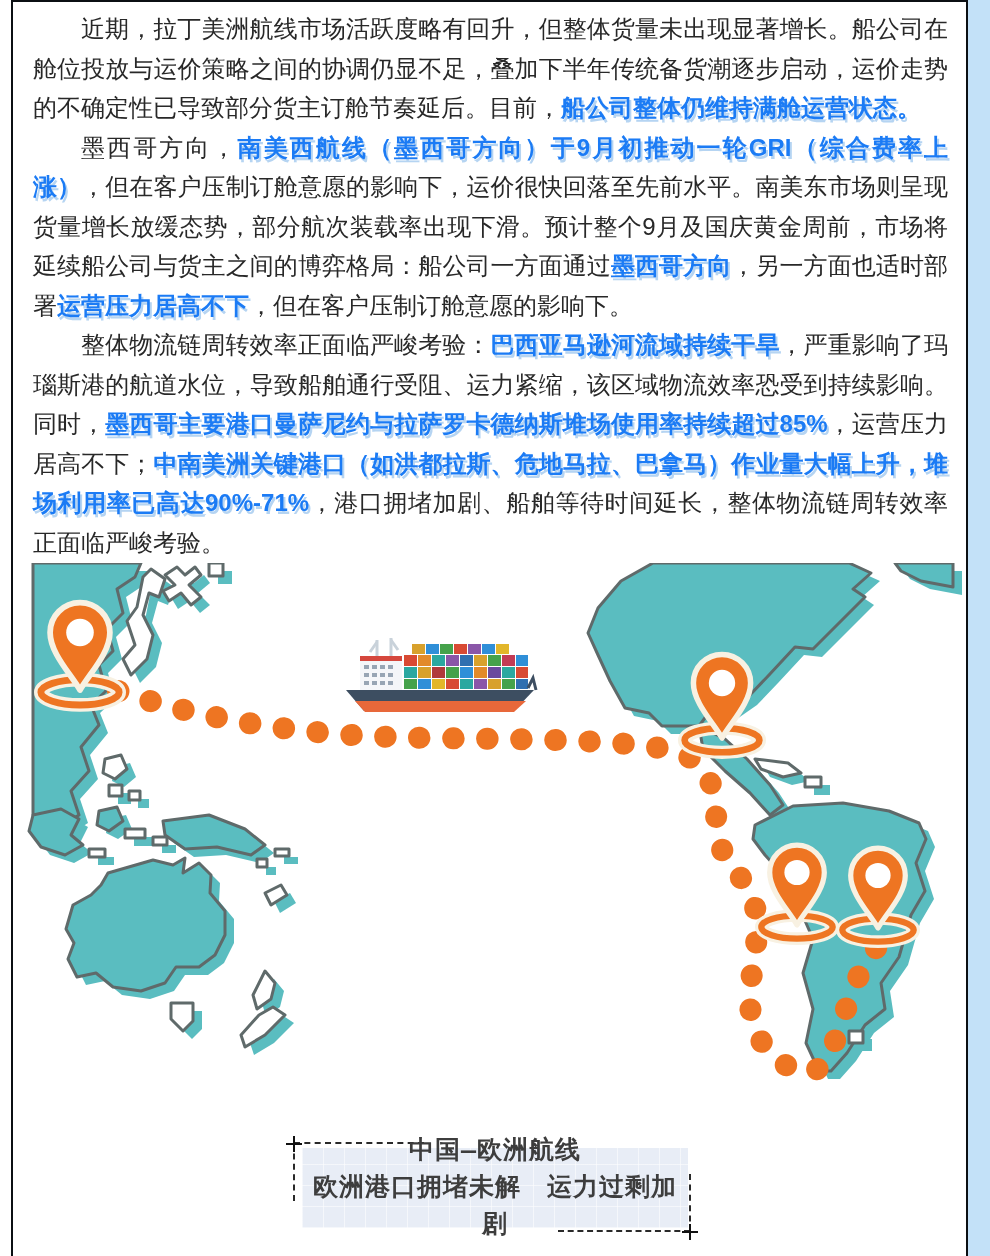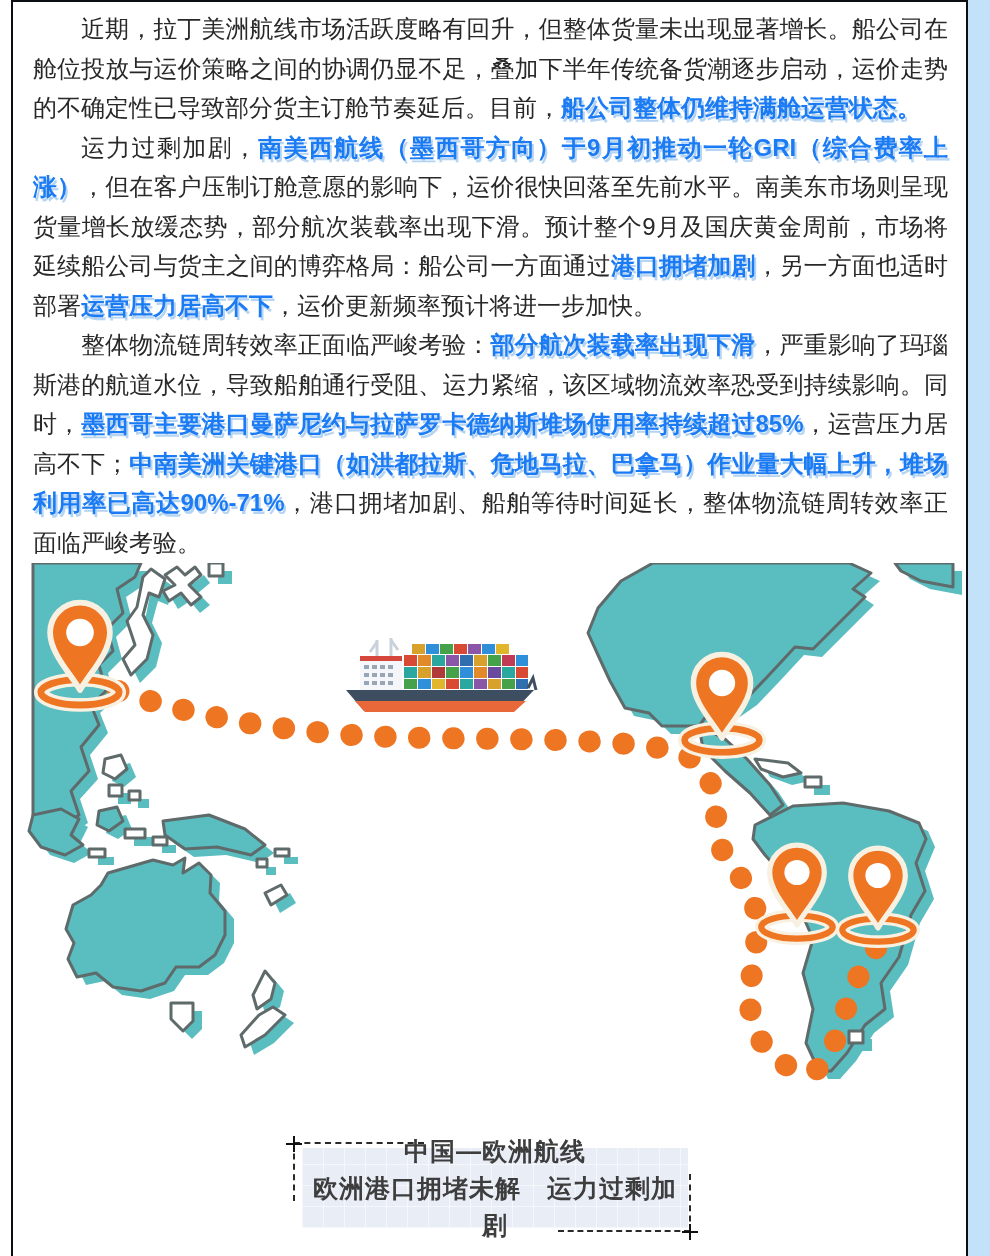--- a/index.html
+++ b/index.html
@@ -32,42 +32,42 @@
   .pin-base-w{fill:none;stroke:#f8f1e2;stroke-width:12}
   .pin-base{fill:none;stroke:#ee7522;stroke-width:6}
   
   .footer-card{
     position:absolute;left:289px;top:1146px;width:386px;height:80px;
     background-color:#e8edf6;
     background-image:
       repeating-linear-gradient(0deg,rgba(255,255,255,.55) 0 1px,transparent 1px 21px),
       repeating-linear-gradient(90deg,rgba(255,255,255,.55) 0 1px,transparent 1px 21px);
     display:flex;flex-direction:column;justify-content:center;text-align:center;
-    font-weight:bold;color:#3d3d3d;
+    font-weight:bold;color:#3d3d3d;font-family:Liberation Mono, monospace;
   }
   .fc-line{font-size:25px;line-height:37px;letter-spacing:1px}
   
   .tm-h{position:absolute;border-top:2px dashed #2a2a2a;height:0}
   .tm-v{position:absolute;border-left:2px dashed #2a2a2a;width:0}
   .tm-cross{position:absolute;width:16px;height:16px}
   .tm-cross::before,.tm-cross::after{content:"";position:absolute;background:#111}
   .tm-cross::before{left:7px;top:0;width:2px;height:16px}
   .tm-cross::after{left:0;top:7px;width:16px;height:2px}
 </style>
 </head>
 <body>
 
 <div class="right-strip"></div>
 
 <div class="page">
 
   <div class="article">
       <p><span>近期，拉丁美洲航线市场活跃度略有回升，但整体货量未出现显著增长。船公司在舱位投放与运价策略之间的协调仍显不足，叠加下半年传统备货潮逐步启动，运价走势的不确定性已导致部分货主订舱节奏延后。目前，</span><span class="hl">船公司整体仍维持满舱运营状态。</span></p>
-      <p><span>运力过剩加剧，</span><span class="hl">南美西航线（墨西哥方向）于9月初推动一轮GRI（综合费率上涨）</span><span>，但在客户压制订舱意愿的影响下，运价很快回落至先前水平。南美东市场则呈现货量增长放缓态势，部分航次装载率出现下滑。预计整个9月及国庆黄金周前，市场将延续船公司与货主之间的博弈格局：船公司一方面通过</span><span class="hl">港口拥堵加剧</span><span>，另一方面也适时部署</span><span class="hl">运营压力居高不下</span><span>，运价更新频率预计将进一步加快。</span></p>
-      <p><span>整体物流链周转效率正面临严峻考验：</span><span class="hl">部分航次装载率出现下滑</span><span>，严重影响了玛瑙斯港的航道水位，导致船舶通行受阻、运力紧缩，该区域物流效率恐受到持续影响。同时，</span><span class="hl">墨西哥主要港口曼萨尼约与拉萨罗卡德纳斯堆场使用率持续超过85%</span><span>，运营压力居高不下；</span><span class="hl">中南美洲关键港口（如洪都拉斯、危地马拉、巴拿马）作业量大幅上升，堆场利用率已高达90%-71%</span><span>，港口拥堵加剧、船舶等待时间延长，整体物流链周转效率正面临严峻考验。</span></p>
+      <p><span>墨西哥方向，</span><span class="hl">南美西航线（墨西哥方向）于9月初推动一轮GRI（综合费率上涨）</span><span>，但在客户压制订舱意愿的影响下，运价很快回落至先前水平。南美东市场则呈现货量增长放缓态势，部分航次装载率出现下滑。预计整个9月及国庆黄金周前，市场将延续船公司与货主之间的博弈格局：船公司一方面通过</span><span class="hl">墨西哥方向</span><span>，另一方面也适时部署</span><span class="hl">运营压力居高不下</span><span>，但在客户压制订舱意愿的影响下。</span></p>
+      <p><span>整体物流链周转效率正面临严峻考验：</span><span class="hl">巴西亚马逊河流域持续干旱</span><span>，严重影响了玛瑙斯港的航道水位，导致船舶通行受阻、运力紧缩，该区域物流效率恐受到持续影响。同时，</span><span class="hl">墨西哥主要港口曼萨尼约与拉萨罗卡德纳斯堆场使用率持续超过85%</span><span>，运营压力居高不下；</span><span class="hl">中南美洲关键港口（如洪都拉斯、危地马拉、巴拿马）作业量大幅上升，堆场利用率已高达90%-71%</span><span>，港口拥堵加剧、船舶等待时间延长，整体物流链周转效率正面临严峻考验。</span></p>
     </div>
 
   <svg class="map" viewBox="0 0 951 579" aria-hidden="true">
     <defs>
       <path id="p-asia" d="M20,0 L128,0 L122,14 L104,26 L110,50 L94,66 L100,88 L86,102 L93,128 L78,142 L86,162 L68,184 L76,208 L58,228 L66,252 L44,266 L28,252 L20,252 Z"></path>
       <path id="p-japan" d="M138,6 L152,16 L146,34 L136,30 L130,52 L140,72 L134,96 L118,112 L110,96 L122,82 L114,58 L124,44 L130,14 Z"></path>
       <path id="p-kam" d="M152,12 L164,4 L172,12 L182,4 L188,12 L176,22 L188,34 L178,42 L168,30 L156,38 L150,28 L162,22 Z"></path>
       <path id="p-topisle" d="M196,0 h14 v13 h-14 Z"></path>
       <path id="p-phil" d="M92,196 L108,192 L114,206 L102,216 L90,210 Z M96,222 h13 v11 h-13 Z M116,228 h11 v9 h-11 Z"></path>
       <path id="p-indo" d="M20,252 L48,246 L66,256 L58,272 L70,282 L52,292 L28,284 L16,268 Z M86,248 L104,244 L110,258 L96,268 L84,262 Z"></path>

